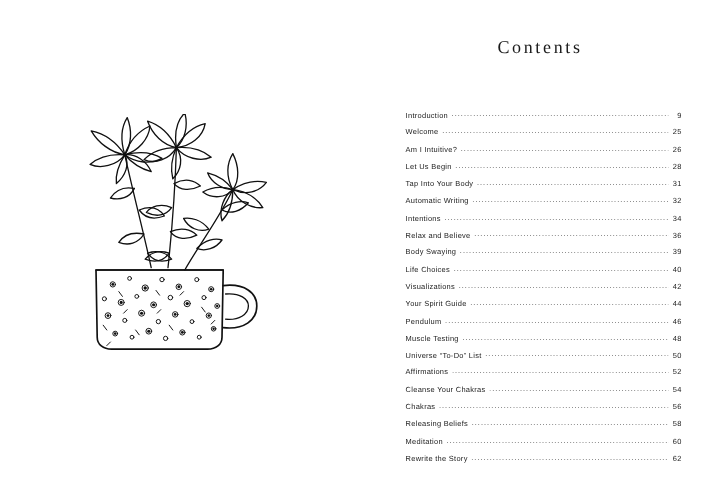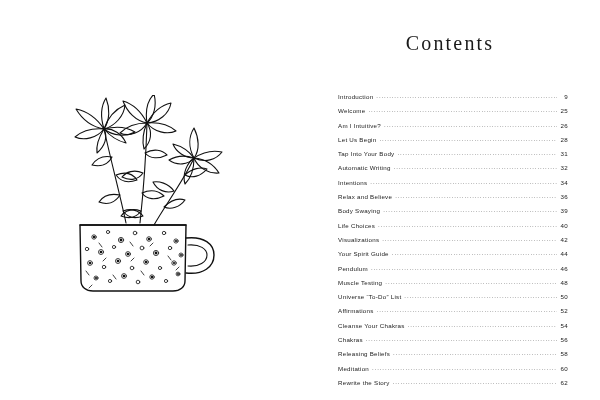--- a/index.html
+++ b/index.html
@@ -42,21 +42,21 @@
     width: 300px;
     height: 400px;
   }
   .contents-title {
     position: absolute;
     top: 32px;
     left: 0;
     width: 300px;
     text-align: center;
     font-family: "Liberation Serif", serif;
-    font-size: 20px;
+    font-size: 15px;
     letter-spacing: 2.2px;
     color: #1a1a1a;
   }
   .toc {
     position: absolute;
     top: 90px;
     left: 38px;
     width: 230px;
   }
   .toc-entry {

